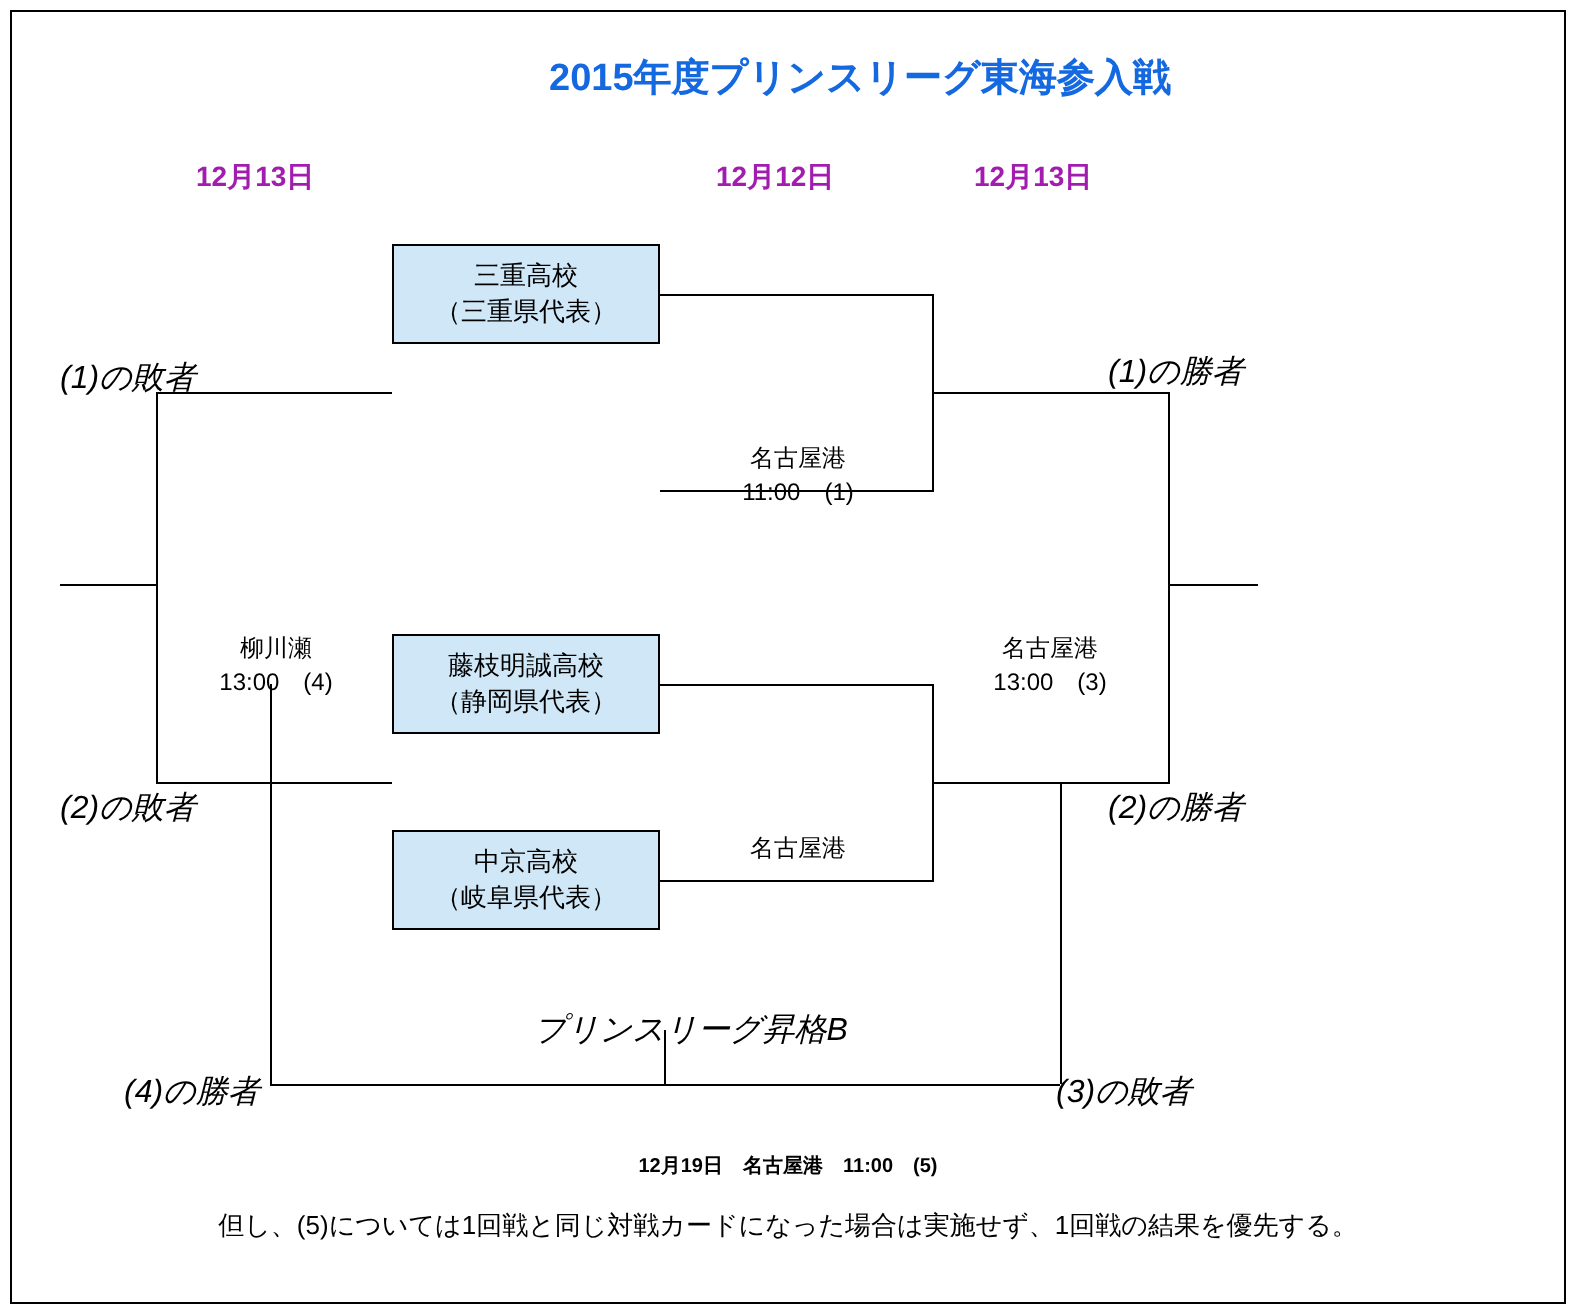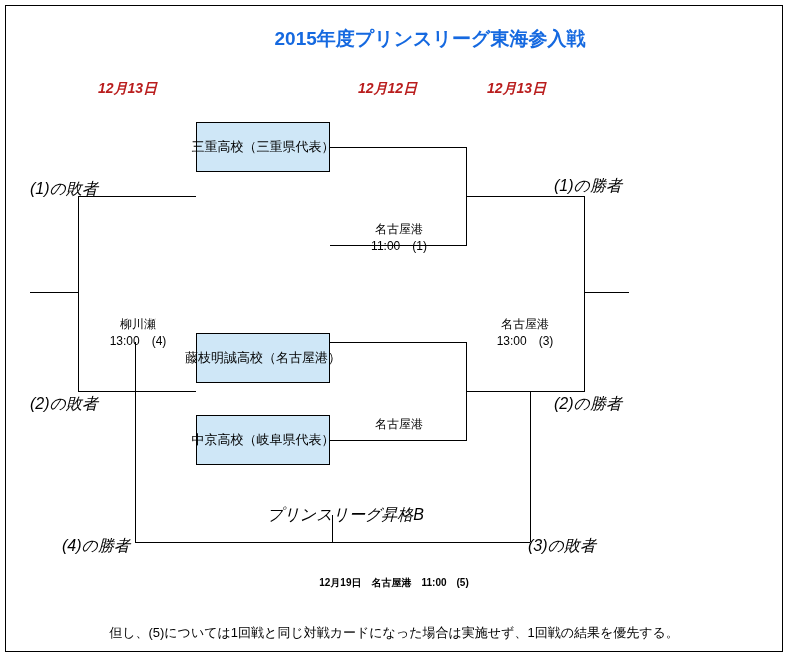--- a/index.html
+++ b/index.html
@@ -36,31 +36,30 @@
     color: #1569e0;
     font-size: 19px;
     font-weight: bold;
     letter-spacing: 0px;
     margin-left: 36px;
   }
   .date-hdr {
     position: absolute;
     font-size: 14px;
     font-weight: bold;
-    color: #b91c1c;
+    color: #a21caf;
     white-space: nowrap;
-    font-style: italic;
   }
   .team-box {
     position: absolute;
     background: #cfe7f7;
     border: 1px solid #000000;
     box-sizing: border-box;
     display: flex;
-    flex-direction: row;
+    flex-direction: column;
     align-items: center;
     justify-content: center;
     font-size: 13px;
     color: #000000;
     line-height: 1.35;
     white-space: nowrap;
   }
   .match-label {
     position: absolute;
     font-size: 12px;
@@ -82,21 +81,20 @@
     font-size: 10px;
     font-weight: bold;
     color: #000000;
     white-space: nowrap;
   }
   .foot2 {
     position: absolute;
     font-size: 13px;
     color: #000000;
     white-space: nowrap;
-    margin-top: 20px;
   }
   .ln {
     position: absolute;
     background: #000000;
   }
   .h { height: 1px; }
   .v { width: 1px; }
 </style>
 </head>
 <body>
@@ -133,23 +131,23 @@
   <div class="ln v" style="left:135px; top:342px; height:200px;"></div>
   <div class="ln v" style="left:530px; top:391px; height:151px;"></div>
   <div class="ln v" style="left:332px; top:515px; height:27px;"></div>
 
   <div class="team-box" style="left:196px; top:122px; width:134px; height:50px;">
     <span>三重高校</span>
     <span>（三重県代表）</span>
   </div>
 
 
-  <div class="team-box" style="left:196px; top:317px; width:134px; height:50px;margin-top:16px;">
+  <div class="team-box" style="left:196px; top:317px; width:134px; height:50px;">
     <span>藤枝明誠高校</span>
-    <span>（名古屋港）</span>
+    <span>（静岡県代表）</span>
   </div>
 
   <div class="team-box" style="left:196px; top:415px; width:134px; height:50px;">
     <span>中京高校</span>
     <span>（岐阜県代表）</span>
   </div>
 
   <div class="match-label" style="left:334px; top:176px; width:130px;">
     <div>名古屋港</div>
     <div>11:00　(1)</div>

